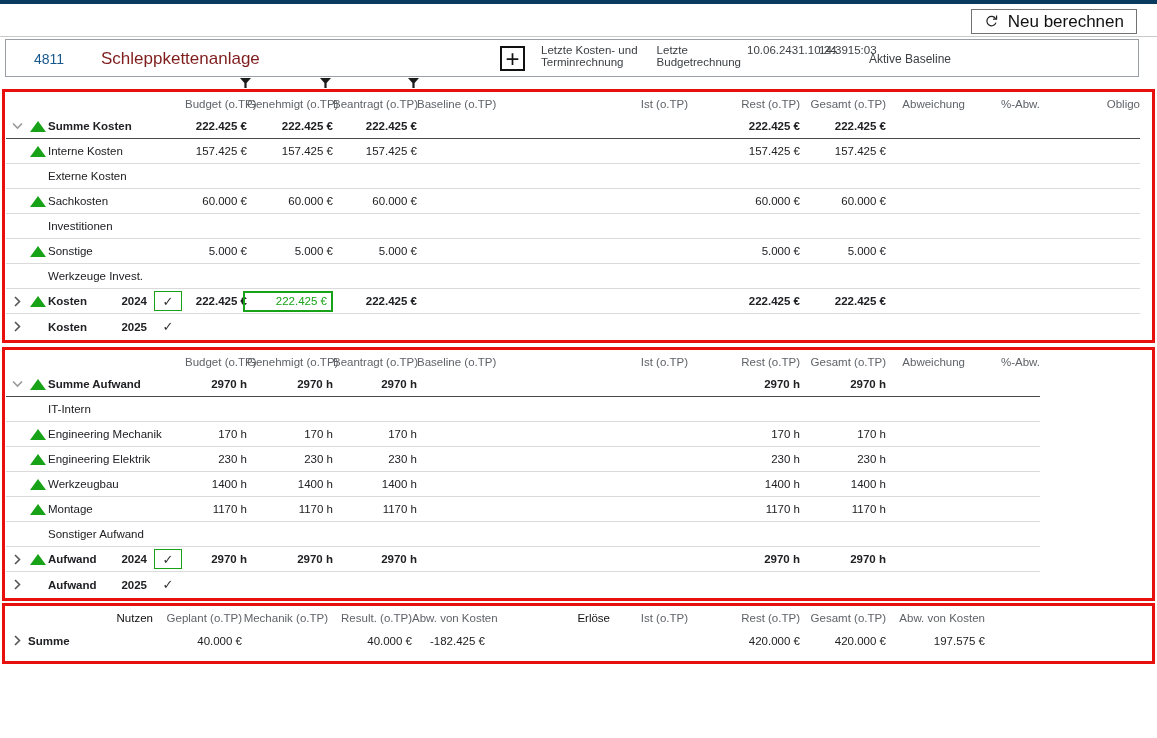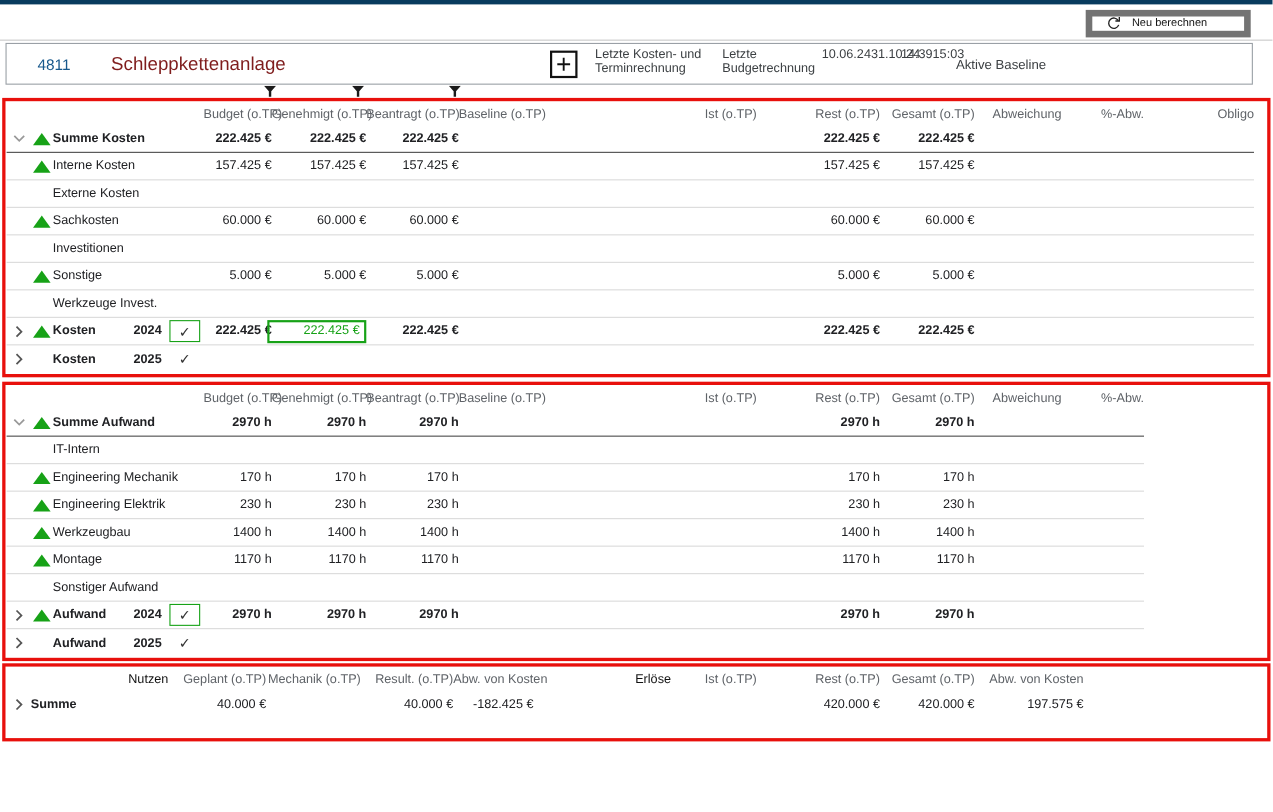--- a/index.html
+++ b/index.html
@@ -3,22 +3,22 @@
 <meta charset="utf-8">
 <style>
   * { margin:0; padding:0; box-sizing:border-box; }
   html,body { width:1157px; height:738px; background:#fff; overflow:hidden;
     font-family:"Liberation Sans", sans-serif; color:#202124; position:relative; }
 
   .topbar { height:4px; background:#083b5e; }
 
   .toolbar { height:33px; position:relative; border-bottom:1px solid #c9c9c9; }
   .recalc-btn { position:absolute; right:20px; top:5px; height:25px; min-width:150px;
-    background:#fff; border:6px solid #737373; display:flex; align-items:center; gap:9px;
-    padding:0 12px; font-size:10px; font-family:inherit; cursor:pointer; color:#111; }
+    background:#fff; border:1px solid #737373; display:flex; align-items:center; gap:9px;
+    padding:0 12px; font-size:17px; font-family:inherit; cursor:pointer; color:#111; }
   .refresh-ic { width:15px; height:15px; display:inline-block; }
 
   .headerbox { margin:2px 18px 0 5px; height:38px; border:1px solid #9aa0a6;
     position:relative; background:#fff; }
   .pid { position:absolute; left:28px; top:11px; font-size:14px; color:#17588c; }
   .pname { position:absolute; left:95px; top:9px; font-size:17px; color:#7f1d1d; }
   .plusbox { position:absolute; left:494px; top:6px; width:25px; height:25px;
     border:2px solid #111; display:flex; align-items:center; justify-content:center;
     font-size:24px; font-weight:400; line-height:1; color:#111; cursor:pointer; }
   .calcinfo { position:absolute; left:535px; top:4px; display:flex; font-size:11.5px; color:#3c4043; }
@@ -28,21 +28,21 @@
   .calc-times { width:38px; margin-left:10px; }
   .baseline { position:absolute; left:863px; top:12px; font-size:12px; color:#3c4043; }
 
   .filters { position:absolute; top:78px; left:0; width:100%; height:12px; }
   .funnel { position:absolute; width:13px; height:11px; cursor:pointer; }
   .funnel svg { display:block; }
 
   .section { margin:0 2px; border:3px solid #e8100c; padding:1px 0 1px 1px; background:#fff; }
   .sec-costs { margin-top:12px; }
   .sec-effort { margin-top:4px; }
-  .sec-benefit { margin-top:2px; padding-bottom:18px; }
+  .sec-benefit { margin-top:2px; padding-bottom:8px; }
 
   .row { display:grid; align-items:center; height:25px; border-bottom:1px solid #dadada;
     font-size:11.5px; }
   .row:last-child { border-bottom:none; }
   .row.dark-sep { border-bottom:1px solid #4a4a4a; }
   .header-row { height:21px; border-bottom:none !important; color:#5f6368; }
   .header-row .num { font-weight:normal; }
 
   .g-cost    { grid-template-columns:22px 20px 137px 62px 86px 84px 70px 201px 112px 86px 79px 75px 100px; width:1134px; }
   .g-effort  { grid-template-columns:22px 20px 137px 62px 86px 84px 70px 201px 112px 86px 79px 75px; width:1034px; }

